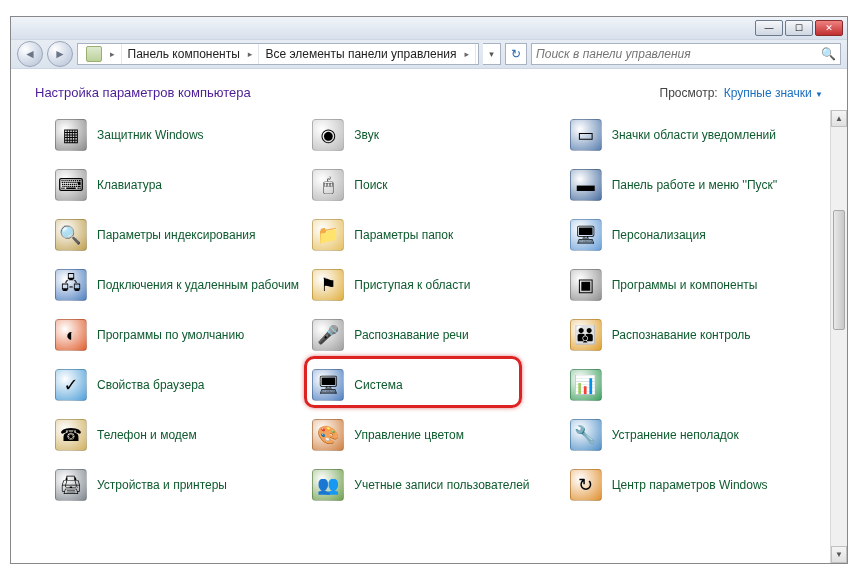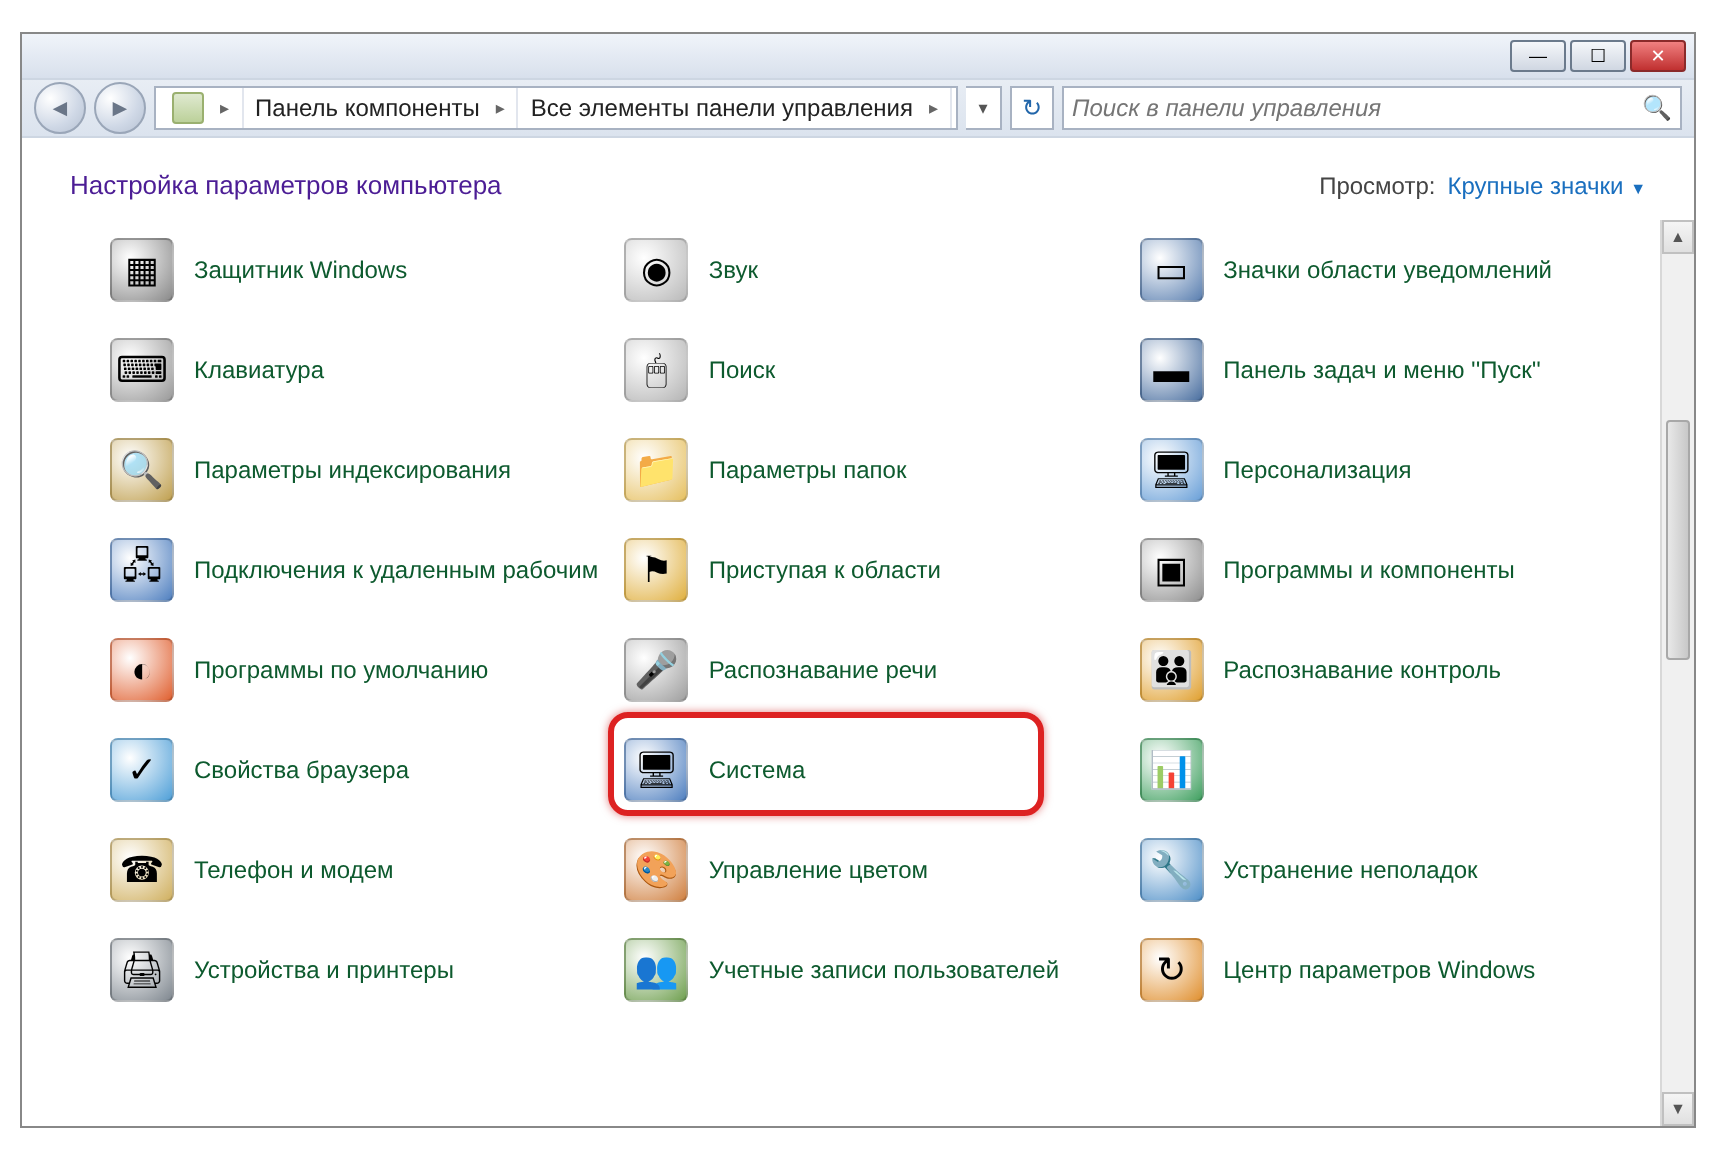--- a/index.html
+++ b/index.html
@@ -98,21 +98,21 @@
           <div class="item">
             <div class="ic" style="background: radial-gradient(circle at 30% 30%, rgb(255, 255, 255), rgb(154, 154, 154)); border: 1px solid rgba(0, 0, 0, 0.15);">⌨</div>
             <div class="label">Клавиатура</div>
           </div>
           <div class="item">
             <div class="ic" style="background: radial-gradient(circle at 30% 30%, rgb(255, 255, 255), rgb(181, 181, 181)); border: 1px solid rgba(0, 0, 0, 0.15);">🖱</div>
             <div class="label">Поиск</div>
           </div>
           <div class="item">
             <div class="ic" style="background: radial-gradient(circle at 30% 30%, rgb(255, 255, 255), rgb(74, 111, 160)); border: 1px solid rgba(0, 0, 0, 0.15);">▬</div>
-            <div class="label">Панель задач и меню ''Пуск''</div>
+            <div class="label">Панель работе и меню ''Пуск''</div>
           </div>
           <div class="item">
             <div class="ic" style="background: radial-gradient(circle at 30% 30%, rgb(255, 255, 255), rgb(192, 160, 80)); border: 1px solid rgba(0, 0, 0, 0.15);">🔍</div>
             <div class="label">Параметры индексирования</div>
           </div>
           <div class="item">
             <div class="ic" style="background: radial-gradient(circle at 30% 30%, rgb(255, 255, 255), rgb(230, 192, 96)); border: 1px solid rgba(0, 0, 0, 0.15);">📁</div>
             <div class="label">Параметры папок</div>
           </div>
           <div class="item">

